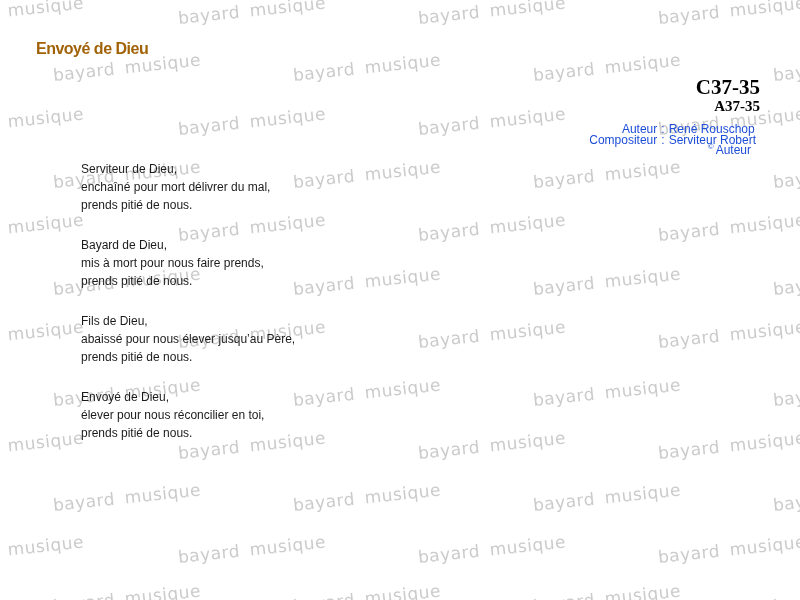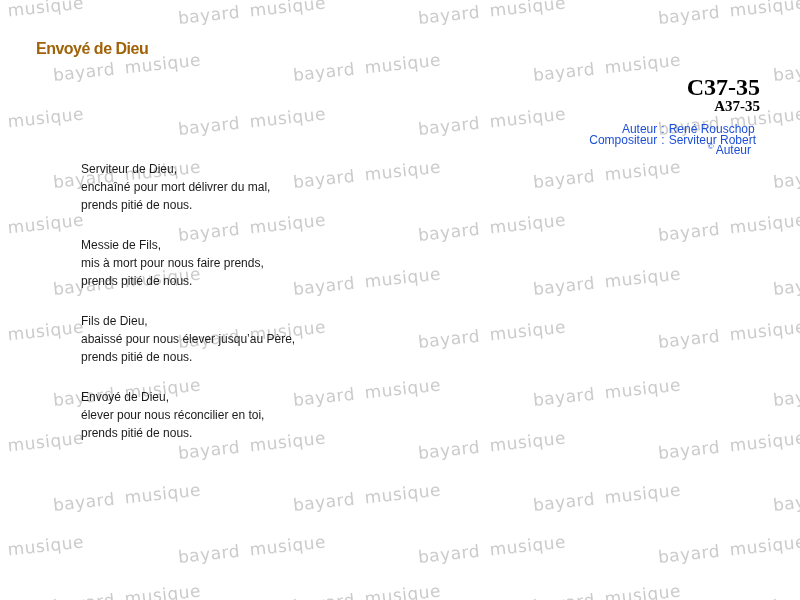--- a/index.html
+++ b/index.html
@@ -52,21 +52,21 @@
 
   .ref-block {
     position: absolute;
     top: 76px;
     right: 40px;
     text-align: right;
     font-family: "Liberation Serif", serif;
     font-weight: bold;
     color: #000000;
   }
-  .ref-primary   { font-size: 24px; line-height: 22px; }
+  .ref-primary   { font-size: 21px; line-height: 22px; }
   .ref-secondary { font-size: 15px; line-height: 16px; }
 
   .credits {
     position: absolute;
     top: 124px;
     right: 44px;
     display: grid;
     grid-template-columns: auto auto auto;
     font-size: 12px;
     line-height: 10.5px;
@@ -168,21 +168,21 @@
       <span class="c-value copyright"><sup>©</sup><span>Auteur</span></span>
     </div>
 
     <div class="lyrics" id="lyrics">
         <div class="stanza">
           <div class="lyric-line">Serviteur de Dieu,</div>
           <div class="lyric-line">enchaîné pour mort délivrer du mal,</div>
           <div class="lyric-line">prends pitié de nous.</div>
         </div>
         <div class="stanza">
-          <div class="lyric-line">Messie de Fils,</div>
+          <div class="lyric-line">Bayard de Dieu,</div>
           <div class="lyric-line">mis à mort pour nous faire prends,</div>
           <div class="lyric-line">prends pitié de nous.</div>
         </div>
         <div class="stanza">
           <div class="lyric-line">Fils de Dieu,</div>
           <div class="lyric-line">abaissé pour nous élever jusqu’au Père,</div>
           <div class="lyric-line">prends pitié de nous.</div>
         </div>
         <div class="stanza">
           <div class="lyric-line">Envoyé de Dieu,</div>

